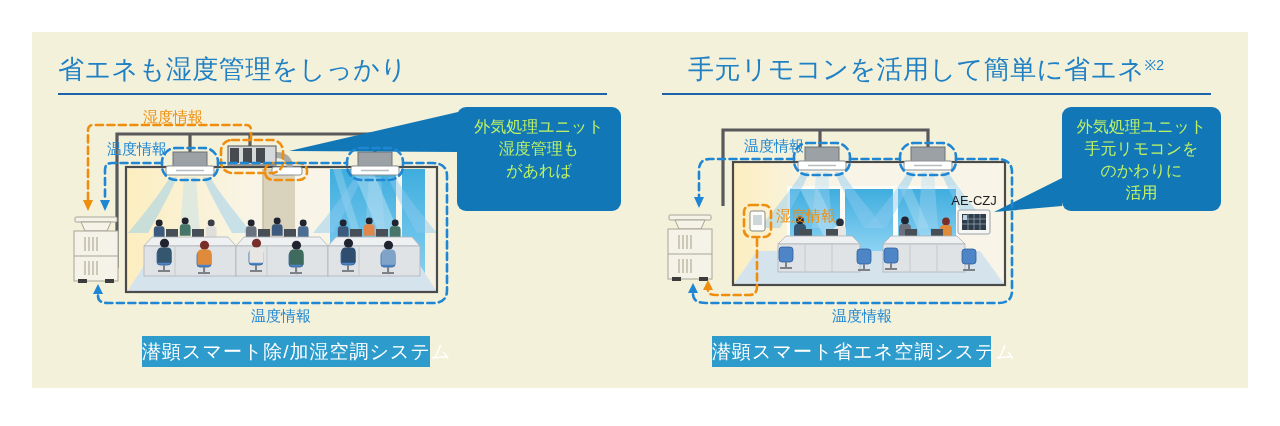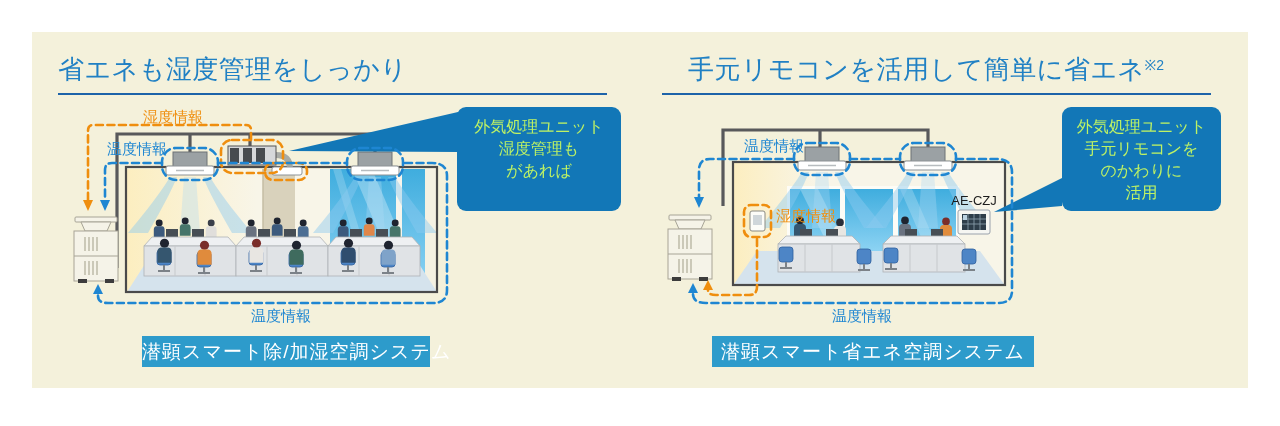--- a/index.html
+++ b/index.html
@@ -21,21 +21,21 @@
   .diagram{position:absolute;}
   .diagram-left{left:50px;top:100px;width:590px;height:235px;}
   .diagram-right{left:650px;top:100px;width:600px;height:235px;}
   .callout{position:absolute;top:107px;height:104px;background:var(--callout);color:#bef264;
     border-radius:9px;text-align:center;font-size:16px;line-height:1.38;padding:9px 4px;}
   .callout-left{left:457px;width:164px;}
   .callout-right{left:1062px;width:159px;}
   .syslabel{position:absolute;top:336px;height:31px;background:var(--syslabel);color:#fff;
     font-size:19px;line-height:31px;text-align:center;letter-spacing:1px;white-space:nowrap;}
   .syslabel-left{left:130px;width:288px;margin-left:12px;}
-  .syslabel-right{left:712px;width:322px;}
+  .syslabel-right{left:712px;width:279px;}
 
   
   .pipe{fill:none;stroke:var(--pipe);stroke-width:3.2;}
   .dash-o{fill:none;stroke:var(--orange);stroke-width:2.6;stroke-dasharray:7 4.5;stroke-linecap:round;}
   .dash-b{fill:none;stroke:var(--blue);stroke-width:2.6;stroke-dasharray:7 4.5;stroke-linecap:round;}
   .arrow-o{fill:var(--orange);}
   .arrow-b{fill:var(--blue);}
   .lbl{font-family:"Liberation Sans",sans-serif;font-size:15px;}
   .lbl-o{fill:var(--orange);}
   .lbl-b{fill:var(--blue);}

